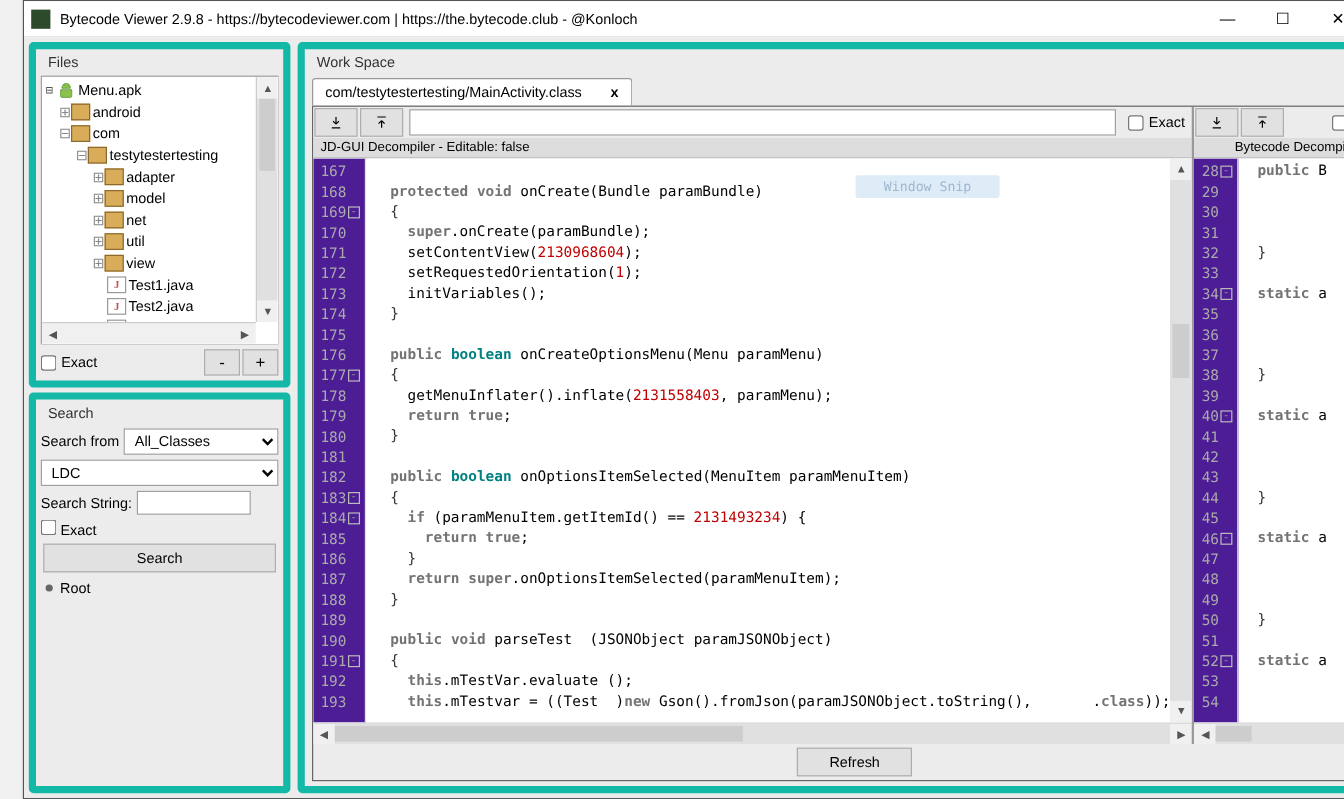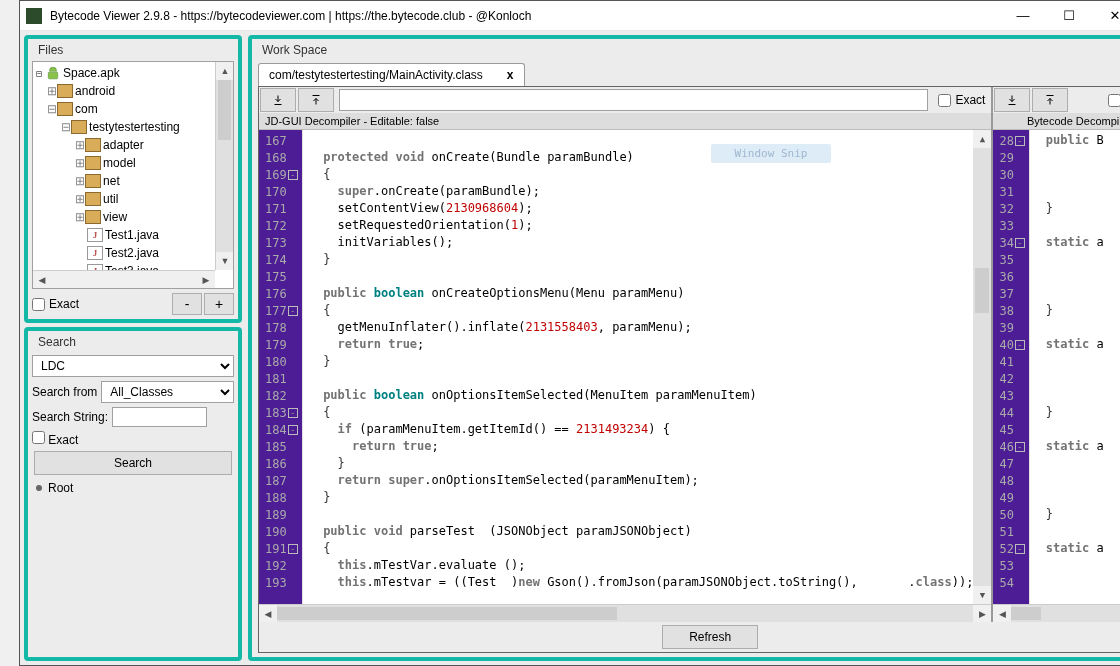--- a/index.html
+++ b/index.html
@@ -14,21 +14,21 @@
 
   
   .menubar { height:22px; display:flex; align-items:center; padding:0 4px; gap:2px; border-bottom:1px solid #e0e0e0; background:#fff; }
   .menubar .menuitem { padding:2px 6px; cursor:pointer; }
 
   
   .body-area { flex:1; display:flex; background:#ececec; overflow:hidden; }
   .col-left { width:226px; display:flex; flex-direction:column; padding:4px; gap:4px; }
   .col-right { flex:1; display:flex; flex-direction:column; padding:4px 4px 4px 2px; }
 
-  .panel { background:#ececec; border:4px solid #14b8a6; border-radius:4px; display:flex; flex-direction:column; overflow:hidden; }
+  .panel { background:#ececec; border:6px solid #14b8a6; border-radius:4px; display:flex; flex-direction:column; overflow:hidden; }
   .panel-title { padding:4px 10px; font-size:12px; color:#333; }
 
   
   .files-panel { flex:0 0 288px; }
   .tree-wrap { flex:1; margin:0 4px; border:1px solid #a0a0a0; background:#fff; overflow:auto; position:relative; }
   .tree { padding:2px 0 20px 0; width:250px; font-size:12px; }
   .tree .trow { display:flex; align-items:center; height:18px; white-space:nowrap; cursor:pointer; }
   .tree .toggle { width:12px; text-align:center; font-family:monospace; color:#555; font-size:10px; }
   .tree .ticon { width:16px; height:14px; margin-right:2px; flex-shrink:0; display:inline-flex; align-items:center; justify-content:center; }
   .ticon.android svg { fill:#8bc34a; }
@@ -119,21 +119,21 @@
         <div class="panel-title">Files</div>
         <div class="tree-wrap">
           <div class="tree">
             <div class="trow">
                 <span class="toggle">⊟</span>
               <span class="ticon android">
                   <svg viewBox="0 0 24 24" width="14" height="14">
                     <path d="M6 8a6 6 0 0112 0v1H6V8zm-2 3h16v9a2 2 0 01-2 2H6a2 2 0 01-2-2v-9zM8 3l1.5 2M16 3l-1.5 2" stroke="#558b2f" stroke-width="1" fill="#8bc34a"></path>
                   </svg>
                 </span>
-              <span>Space.apk</span>
+              <span>Menu.apk</span>
               </div>
             <div class="trow" style="padding-left:14px">
                 <span class="dotline">⊞</span>
                 <span class="ticon pkg"></span>
                 <span>android</span>
               </div>
             <div class="trow" style="padding-left:14px">
                 <span class="dotline">⊟</span>
                 <span class="ticon pkg"></span>
                 <span>com</span>
@@ -202,25 +202,25 @@
               <span>Exact</span>
             </label>
           <div class="smbtn">-</div>
           <div class="smbtn">+</div>
         </div>
       </div>
 
       <div class="panel search-panel">
         <div class="panel-title">Search</div>
         <div class="sp-row">
-          <select style="flex:1"><option>LDC</option></select>
-        </div>
-        <div class="sp-row">
           <label>Search from</label>
           <select><option>All_Classes</option></select>
+        </div>
+        <div class="sp-row">
+          <select style="flex:1"><option>LDC</option></select>
         </div>
         <div class="sp-row" style="justify-content:flex-start;">
           <label>Search String:</label>
           <input type="text" class="sp-input" style="">
         </div>
         <div class="sp-row">
           <label><input type="checkbox" style=""> <span>Exact</span></label>
         </div>
         <div class="sp-search-btn">Search</div>
         <div class="sp-root">

